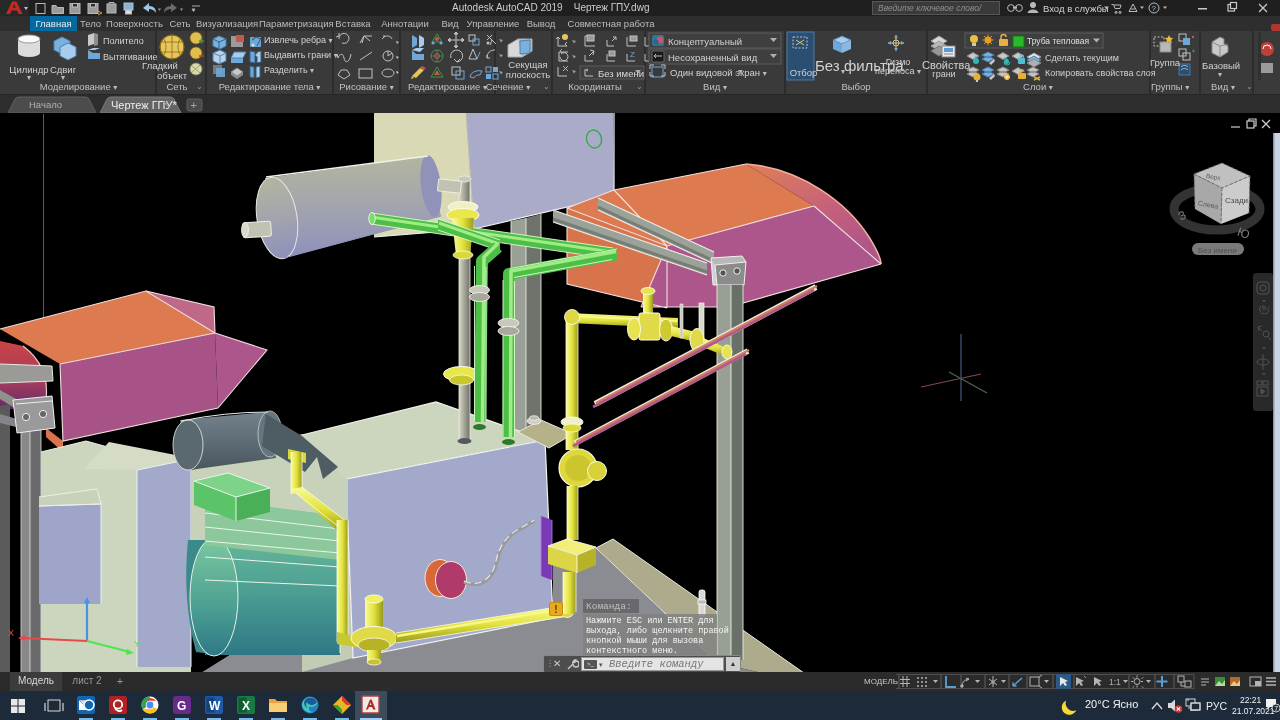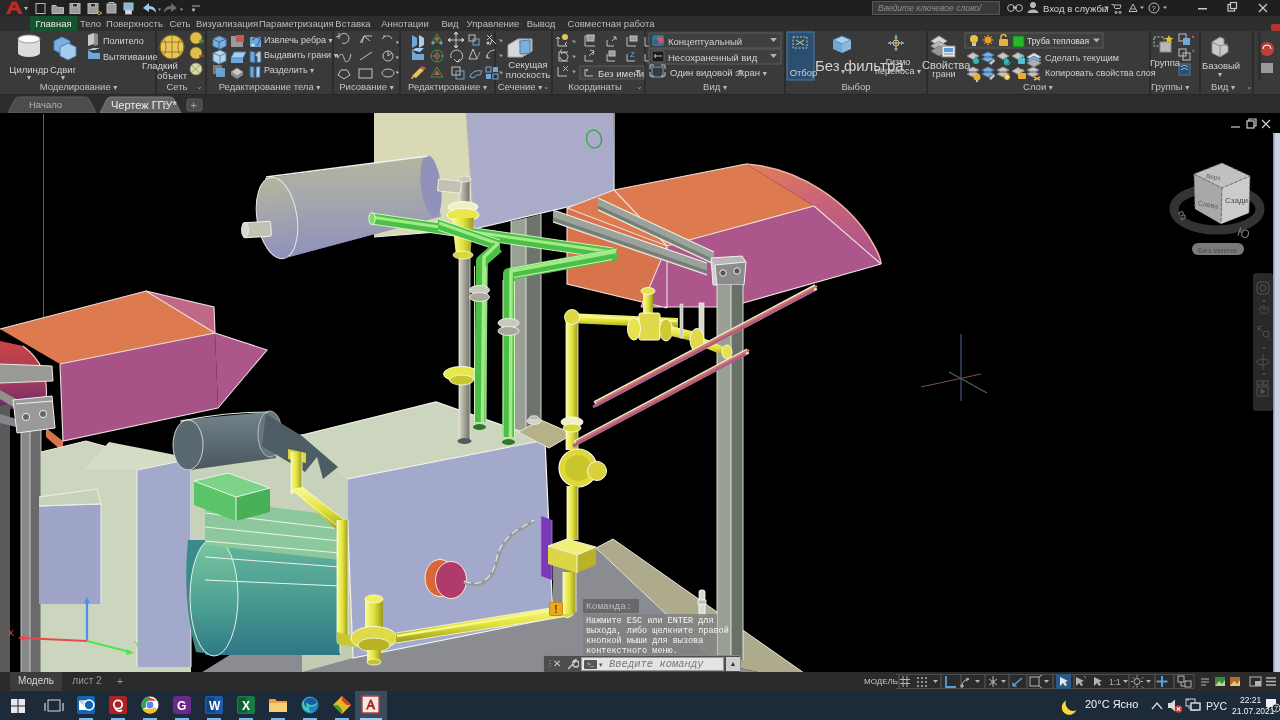--- a/index.html
+++ b/index.html
@@ -7,21 +7,21 @@
 #page{position:relative;width:1280px;height:720px}
 
 #titlebar{left:0;top:0;width:1280px;height:16px;background:#1f1f1f;color:#c9c9c9}
 #tabrow{left:0;top:16px;width:1280px;height:15px;background:#2e2e2e}
 #ribbon{left:0;top:31px;width:1280px;height:64px;background:#3a3a3a;border-bottom:1px solid #262626}
 #filetabs{left:0;top:95px;width:1280px;height:18px;background:#2d2d2d}
 #viewport{left:0;top:113px;width:1280px;height:559px;background:#000}
 #statusbar{left:0;top:672px;width:1280px;height:19px;background:#2b2b2b}
 #taskbar{left:0;top:691px;width:1280px;height:29px;background:#1d2a3a}
 .tab{position:absolute;top:0;height:15px;font-size:9.5px;line-height:15px;color:#bdbdbd;text-align:center;white-space:nowrap}
-.tab.act{background:#14532d;color:#eee}
+.tab.act{background:#0369a1;color:#eee}
 .pl{position:absolute;top:50px;font-size:9.5px;color:#c2c2c2;text-align:center;white-space:nowrap}
 .rtxt{position:absolute;font-size:9.5px;color:#d2d2d2;white-space:nowrap}
 .dn{color:#bdbdbd;font-size:8px}
 </style></head>
 <body>
 <div id="page">
   <div class="abs" id="titlebar">
     <svg class="abs" style="left:0;top:0" width="1280" height="16">
       <rect x="0" y="0" width="29" height="16" fill="#282828"></rect>
       <path d="M6,14 L12,1.5 L16.5,1.5 L22.5,14 L18.5,14 L17,10.5 L11.5,10.5 L10,14 Z M12.7,7.8 L15.8,7.8 L14.2,4.2 Z" fill="#c02a24"></path>
@@ -38,20 +38,21 @@
           <path d="M109,4 l0,-1.5 l5,0 l0,1.5" stroke="#bbb"></path>
         <rect x="124" y="3" width="9" height="7" fill="#8fb2d6" stroke="#9cc"></rect>
           <rect x="125.5" y="10" width="6" height="4" fill="#ddd"></rect>
       </g>
       <path d="M143,8 l6,-5 l0,3 c5,0 7,3 7,7 c-2,-3 -4,-4 -7,-4 l0,3 z" fill="#9fc7e8"></path>
       <path d="M158,8.5 l3,0 l-1.5,2.5 z" fill="#9a9a9a"></path>
       <path d="M177,8 l-6,-5 l0,3 c-5,0 -7,3 -7,7 c2,-3 4,-4 7,-4 l0,3 z" fill="#6a6a6a"></path>
       <path d="M180,8.5 l3,0 l-1.5,2.5 z" fill="#9a9a9a"></path>
       <path d="M192,6 l8,0 M192,9 l3,0 l-1.5,2.5 z" stroke="#adadad" fill="#adadad"></path>
     </svg>
+    <div class="abs" style="left:452px;top:2px;width:400px;font-size:10px;color:#cdcdcd">Autodesk AutoCAD 2019&nbsp;&nbsp;&nbsp;&nbsp;Чертеж ГПУ.dwg</div>
     <div class="abs" style="left:872px;top:1px;width:128px;height:14px;background:#3a3a3a;border:1px solid #565656;color:#8f8f8f;font-size:8.5px;font-style:italic;line-height:13px;padding-left:5px">Введите ключевое слово/фразу</div>
     <svg class="abs" style="left:1002px;top:0" width="278" height="16">
       <g stroke="#b9b9b9" fill="none">
         <circle cx="9" cy="8" r="3.4"></circle>
           <circle cx="17" cy="8" r="3.4"></circle>
           <rect x="11" y="6.5" width="4" height="2" fill="#b9b9b9" stroke="none"></rect>
         <circle cx="31" cy="5" r="2.6" fill="#b9b9b9"></circle>
           <path d="M26,13 c0,-4 10,-4 10,0" fill="#b9b9b9"></path>
       </g>
       <text x="41" y="11.5" font-size="9.5" fill="#d5d5d5" font-family="Liberation Sans">Вход в службы</text>
@@ -435,21 +436,21 @@
     <div class="rtxt" style="left:1045px;top:22px;font-size:9px">Сделать текущим</div>
     <div class="rtxt" style="left:1045px;top:37px;font-size:9px">Копировать свойства слоя</div>
     <div class="rtxt" style="left:1150px;top:26px;width:28px;text-align:center;font-size:9.5px">Группа</div>
     <div class="rtxt" style="left:1202px;top:29px;width:36px;text-align:center">Базовый</div>
     <div class="rtxt dn" style="left:1202px;top:39px;width:36px;text-align:center">▾</div>
     <div class="pl" style="left:2px;width:153px">Моделирование <span class="dn">▾</span></div>
     <div class="pl" style="left:157px;width:40px">Сеть</div>
     <div class="pl" style="left:207px;width:125px">Редактирование тела <span class="dn">▾</span></div>
     <div class="pl" style="left:334px;width:65px">Рисование <span class="dn">▾</span></div>
     <div class="pl" style="left:401px;width:93px">Редактирование <span class="dn">▾</span></div>
-    <div class="pl" style="left:496px;width:48px">Сечение <span class="dn">▾</span></div>
+    <div class="pl" style="left:484px;width:48px">Сечение <span class="dn">▾</span></div>
     <div class="pl" style="left:553px;width:84px">Координаты</div>
     <div class="pl" style="left:646px;width:138px">Вид <span class="dn">▾</span></div>
     <div class="pl" style="left:786px;width:140px">Выбор</div>
     <div class="pl" style="left:928px;width:220px">Слои <span class="dn">▾</span></div>
     <div class="pl" style="left:1151px;width:29px">Группы <span class="dn">▾</span></div>
     <div class="pl" style="left:1201px;width:44px">Вид <span class="dn">▾</span></div>
     <div class="abs" style="left:196px;top:51px;color:#9a9a9a;font-size:8px">⌄</div>
     <div class="abs" style="left:543px;top:51px;color:#9a9a9a;font-size:8px">⌄</div>
     <div class="abs" style="left:636px;top:51px;color:#9a9a9a;font-size:8px">⌄</div>
     <div class="abs" style="left:1246px;top:51px;color:#9a9a9a;font-size:8px">⌄</div>

